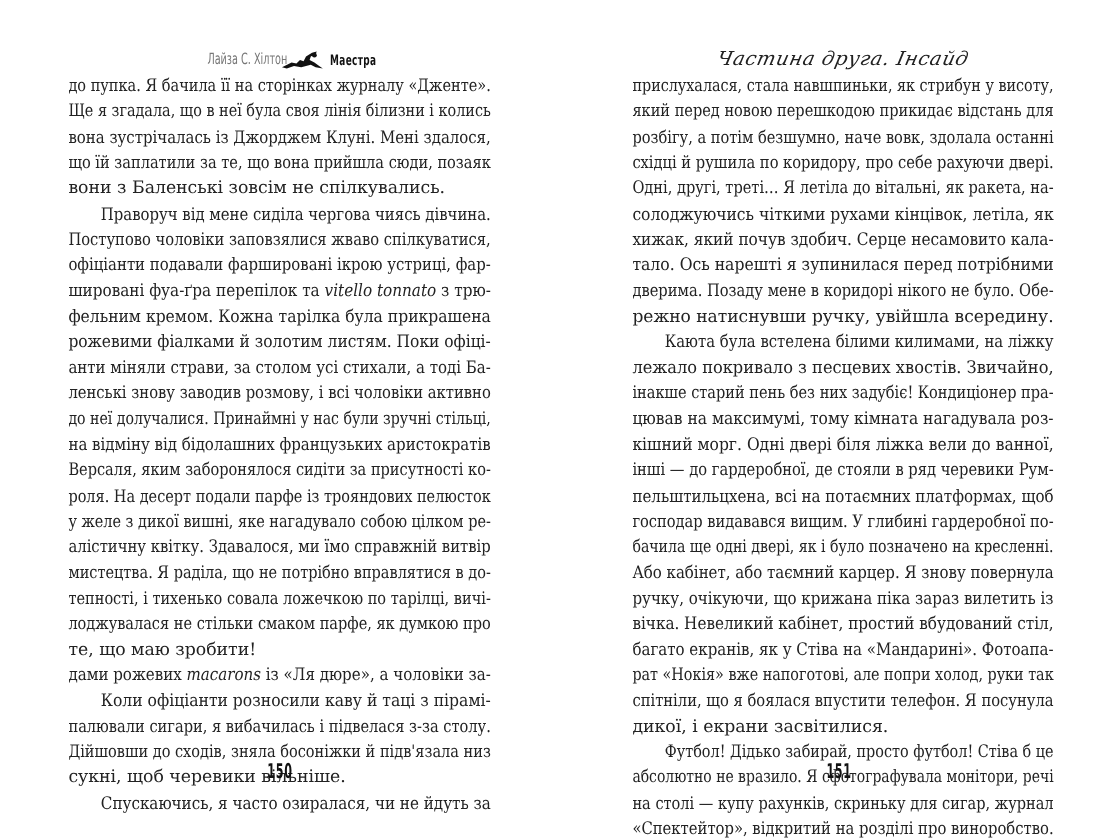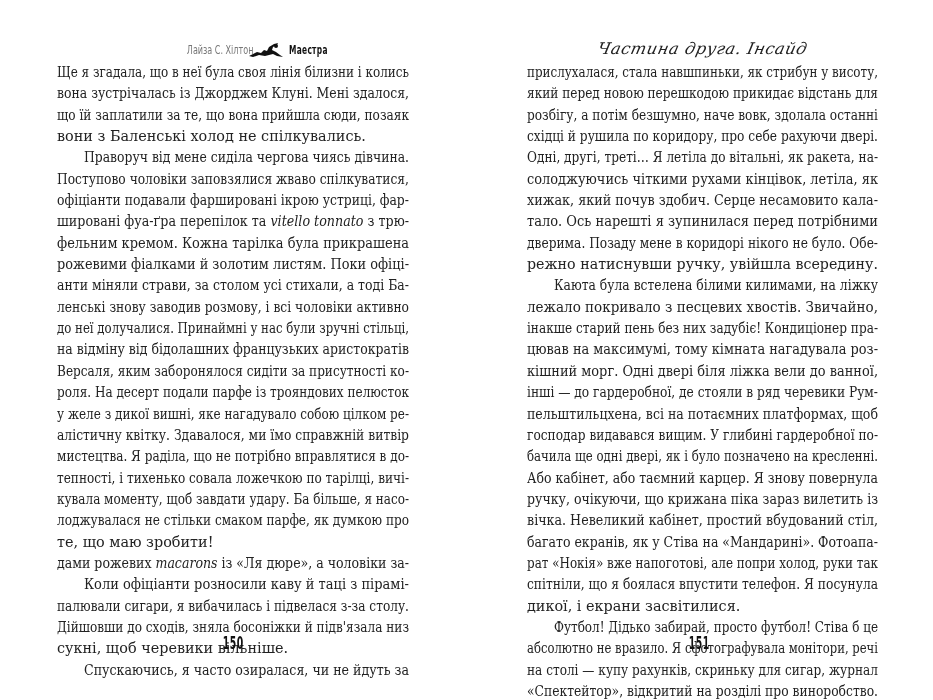--- a/index.html
+++ b/index.html
@@ -7,21 +7,21 @@
     width: 933px; height: 700px; background: #ffffff; overflow: hidden;
     position: relative; color: #1e1e1e;
   }
   .page { position: absolute; top: 0; height: 700px; }
   #page-left { left: 0; width: 466px; }
   #page-right { left: 466px; width: 467px; }
   .running-head {
     position: absolute; top: 40px; left: 0; width: 100%;
     text-align: center; height: 20px;
   }
-  .rh-inner { display: inline-flex; align-items: center; gap: 8px; position: relative; left: 16px; }
+  .rh-inner { display: inline-flex; align-items: center; gap: 8px; position: relative; left: 2px; }
   .rh-author { color: #777; font-family: "DejaVu Sans", sans-serif; font-size: 13px; transform: scaleX(0.62); transform-origin: right center; display: inline-block; margin-right: -14px; }
   .rh-title { color: #111; font-family: "DejaVu Sans", sans-serif; font-weight: bold; font-size: 12px; transform: scaleX(0.62); transform-origin: left center; display: inline-block; margin-left: -4px; letter-spacing: 0.5px; }
   .rh-icon { width: 38px; height: 16px; display: inline-block; }
   .rh-script {
     font-family: "DejaVu Serif", serif; font-style: italic; font-size: 16px;
     color: #222; letter-spacing: 0.5px; position: relative; top: -1px; left: 3px;
     transform: skewX(-12deg) scaleX(1.02); display: inline-block;
   }
   .text-block {
     position: absolute; top: 62px;
@@ -53,41 +53,41 @@
     <span class="rh-inner">
       <span class="rh-author">Лайза С. Хілтон</span>
       <svg class="rh-icon" viewBox="0 0 38 16">
         <path d="M2 14 L10 10 L14 11 L17 8 L20 9 L22 5 L27 2 L31 1 L30 3 L26 5 L25 8 L29 10 L33 13 L36 15 L30 14 L26 12 L22 13 L18 14 L12 13 L6 15 Z" fill="#111"></path>
         <circle cx="29" cy="4" r="2" fill="#111"></circle>
       </svg>
       <span class="rh-title">Маестра</span>
     </span>
   </div>
   <div class="text-block" id="left-text">
+      <div class="line"><span class="cond" style="transform: scaleX(0.839751);">до пупка. Я бачила її на сторінках журналу «Дженте».</span></div>
       <div class="line"><span class="cond" style="transform: scaleX(0.832951);">Ще я згадала, що в неї була своя лінія білизни і колись</span></div>
       <div class="line"><span class="cond" style="transform: scaleX(0.864666);">вона зустрічалась із Джорджем Клуні. Мені здалося,</span></div>
       <div class="line"><span class="cond" style="transform: scaleX(0.843398);">що їй заплатили за те, що вона прийшла сюди, позаяк</span></div>
-      <div class="line last"><span class="cond">вони з Баленські холод не спілкувались.</span></div>
+      <div class="line last"><span class="cond">вони з Баленські зовсім не спілкувались.</span></div>
       <div class="line indent"><span class="cond" style="transform: scaleX(0.860713);">Праворуч від мене сиділа чергова чиясь дівчина.</span></div>
       <div class="line"><span class="cond" style="transform: scaleX(0.851527);">Поступово чоловіки заповзялися жваво спілкуватися,</span></div>
       <div class="line"><span class="cond" style="transform: scaleX(0.861656);">офіціанти подавали фаршировані ікрою устриці, фар-</span></div>
       <div class="line"><span class="cond" style="transform: scaleX(0.882136);"><span>шировані фуа-ґра перепілок та </span><span class="it">vitello tonnato</span><span> з трю-</span></span></div>
       <div class="line"><span class="cond" style="transform: scaleX(0.900868);">фельним кремом. Кожна тарілка була прикрашена</span></div>
       <div class="line"><span class="cond" style="transform: scaleX(0.896102);">рожевими фіалками й золотим листям. Поки офіці-</span></div>
       <div class="line"><span class="cond" style="transform: scaleX(0.867596);">анти міняли страви, за столом усі стихали, а тоді Ба-</span></div>
       <div class="line"><span class="cond" style="transform: scaleX(0.854304);">ленські знову заводив розмову, і всі чоловіки активно</span></div>
       <div class="line"><span class="cond" style="transform: scaleX(0.817002);">до неї долучалися. Принаймні у нас були зручні стільці,</span></div>
       <div class="line"><span class="cond" style="transform: scaleX(0.868064);">на відміну від бідолашних французьких аристократів</span></div>
       <div class="line"><span class="cond" style="transform: scaleX(0.840754);">Версаля, яким заборонялося сидіти за присутності ко-</span></div>
       <div class="line"><span class="cond" style="transform: scaleX(0.837503);">роля. На десерт подали парфе із трояндових пелюсток</span></div>
       <div class="line"><span class="cond" style="transform: scaleX(0.835763);">у желе з дикої вишні, яке нагадувало собою цілком ре-</span></div>
       <div class="line"><span class="cond" style="transform: scaleX(0.857197);">алістичну квітку. Здавалося, ми їмо справжній витвір</span></div>
       <div class="line"><span class="cond" style="transform: scaleX(0.838782);">мистецтва. Я раділа, що не потрібно вправлятися в до-</span></div>
       <div class="line"><span class="cond" style="transform: scaleX(0.840754);">тепності, і тихенько совала ложечкою по тарілці, вичі-</span></div>
-      <div class="line"><span class="cond" style="transform: scaleX(0.83468);">кувала моменту, щоб завдати удару. Ба більше, я насо-</span></div>
       <div class="line"><span class="cond" style="transform: scaleX(0.840283);">лоджувалася не стільки смаком парфе, як думкою про</span></div>
       <div class="line last"><span class="cond">те, що маю зробити!</span></div>
       <div class="line"><span class="cond" style="transform: scaleX(0.872739);"><span>дами рожевих </span><span class="it">macarons</span><span> із «Ля дюре», а чоловіки за-</span></span></div>
       <div class="line indent"><span class="cond" style="transform: scaleX(0.903641);">Коли офіціанти розносили каву й таці з пірамі-</span></div>
       <div class="line"><span class="cond" style="transform: scaleX(0.845519);">палювали сигари, я вибачилась і підвелася з-за столу.</span></div>
       <div class="line"><span class="cond" style="transform: scaleX(0.840472);">Дійшовши до сходів, зняла босоніжки й підв'язала низ</span></div>
       <div class="line last"><span class="cond">сукні, щоб черевики вільніше.</span></div>
       <div class="line indent"><span class="cond" style="transform: scaleX(0.877489);">Спускаючись, я часто озиралася, чи не йдуть за</span></div>
     </div>
   <div class="folio"><span>150</span></div>

